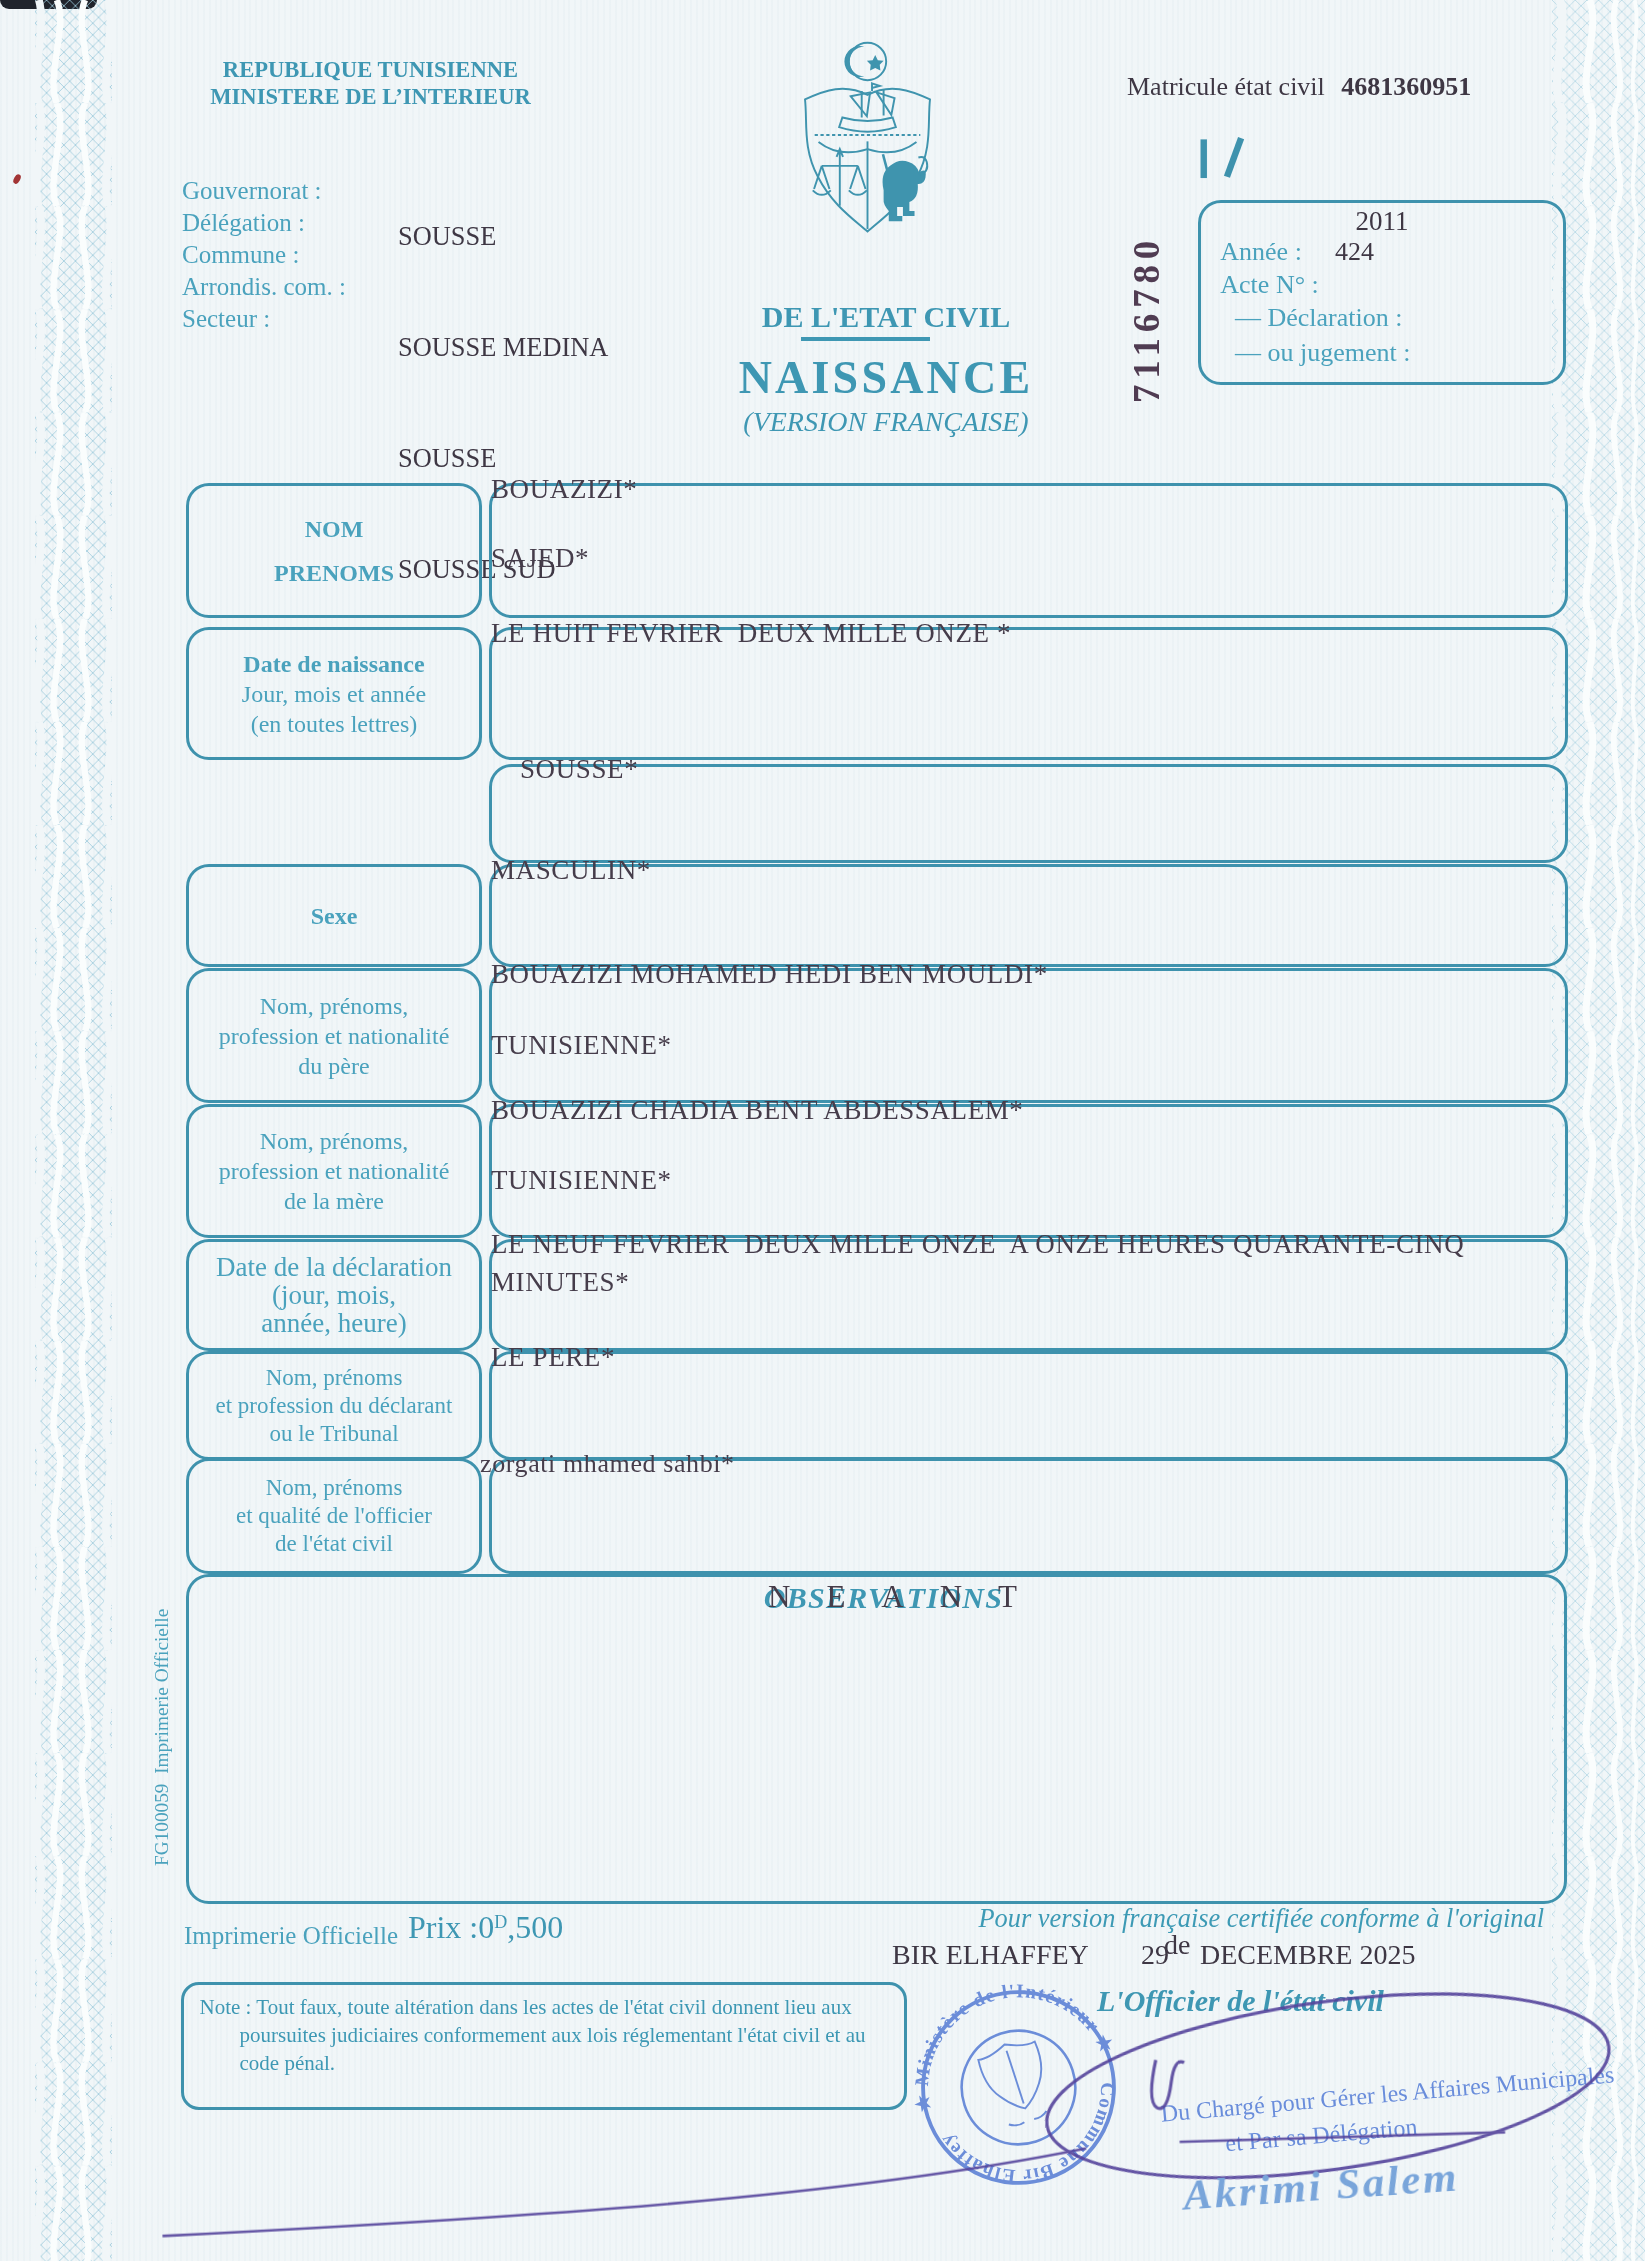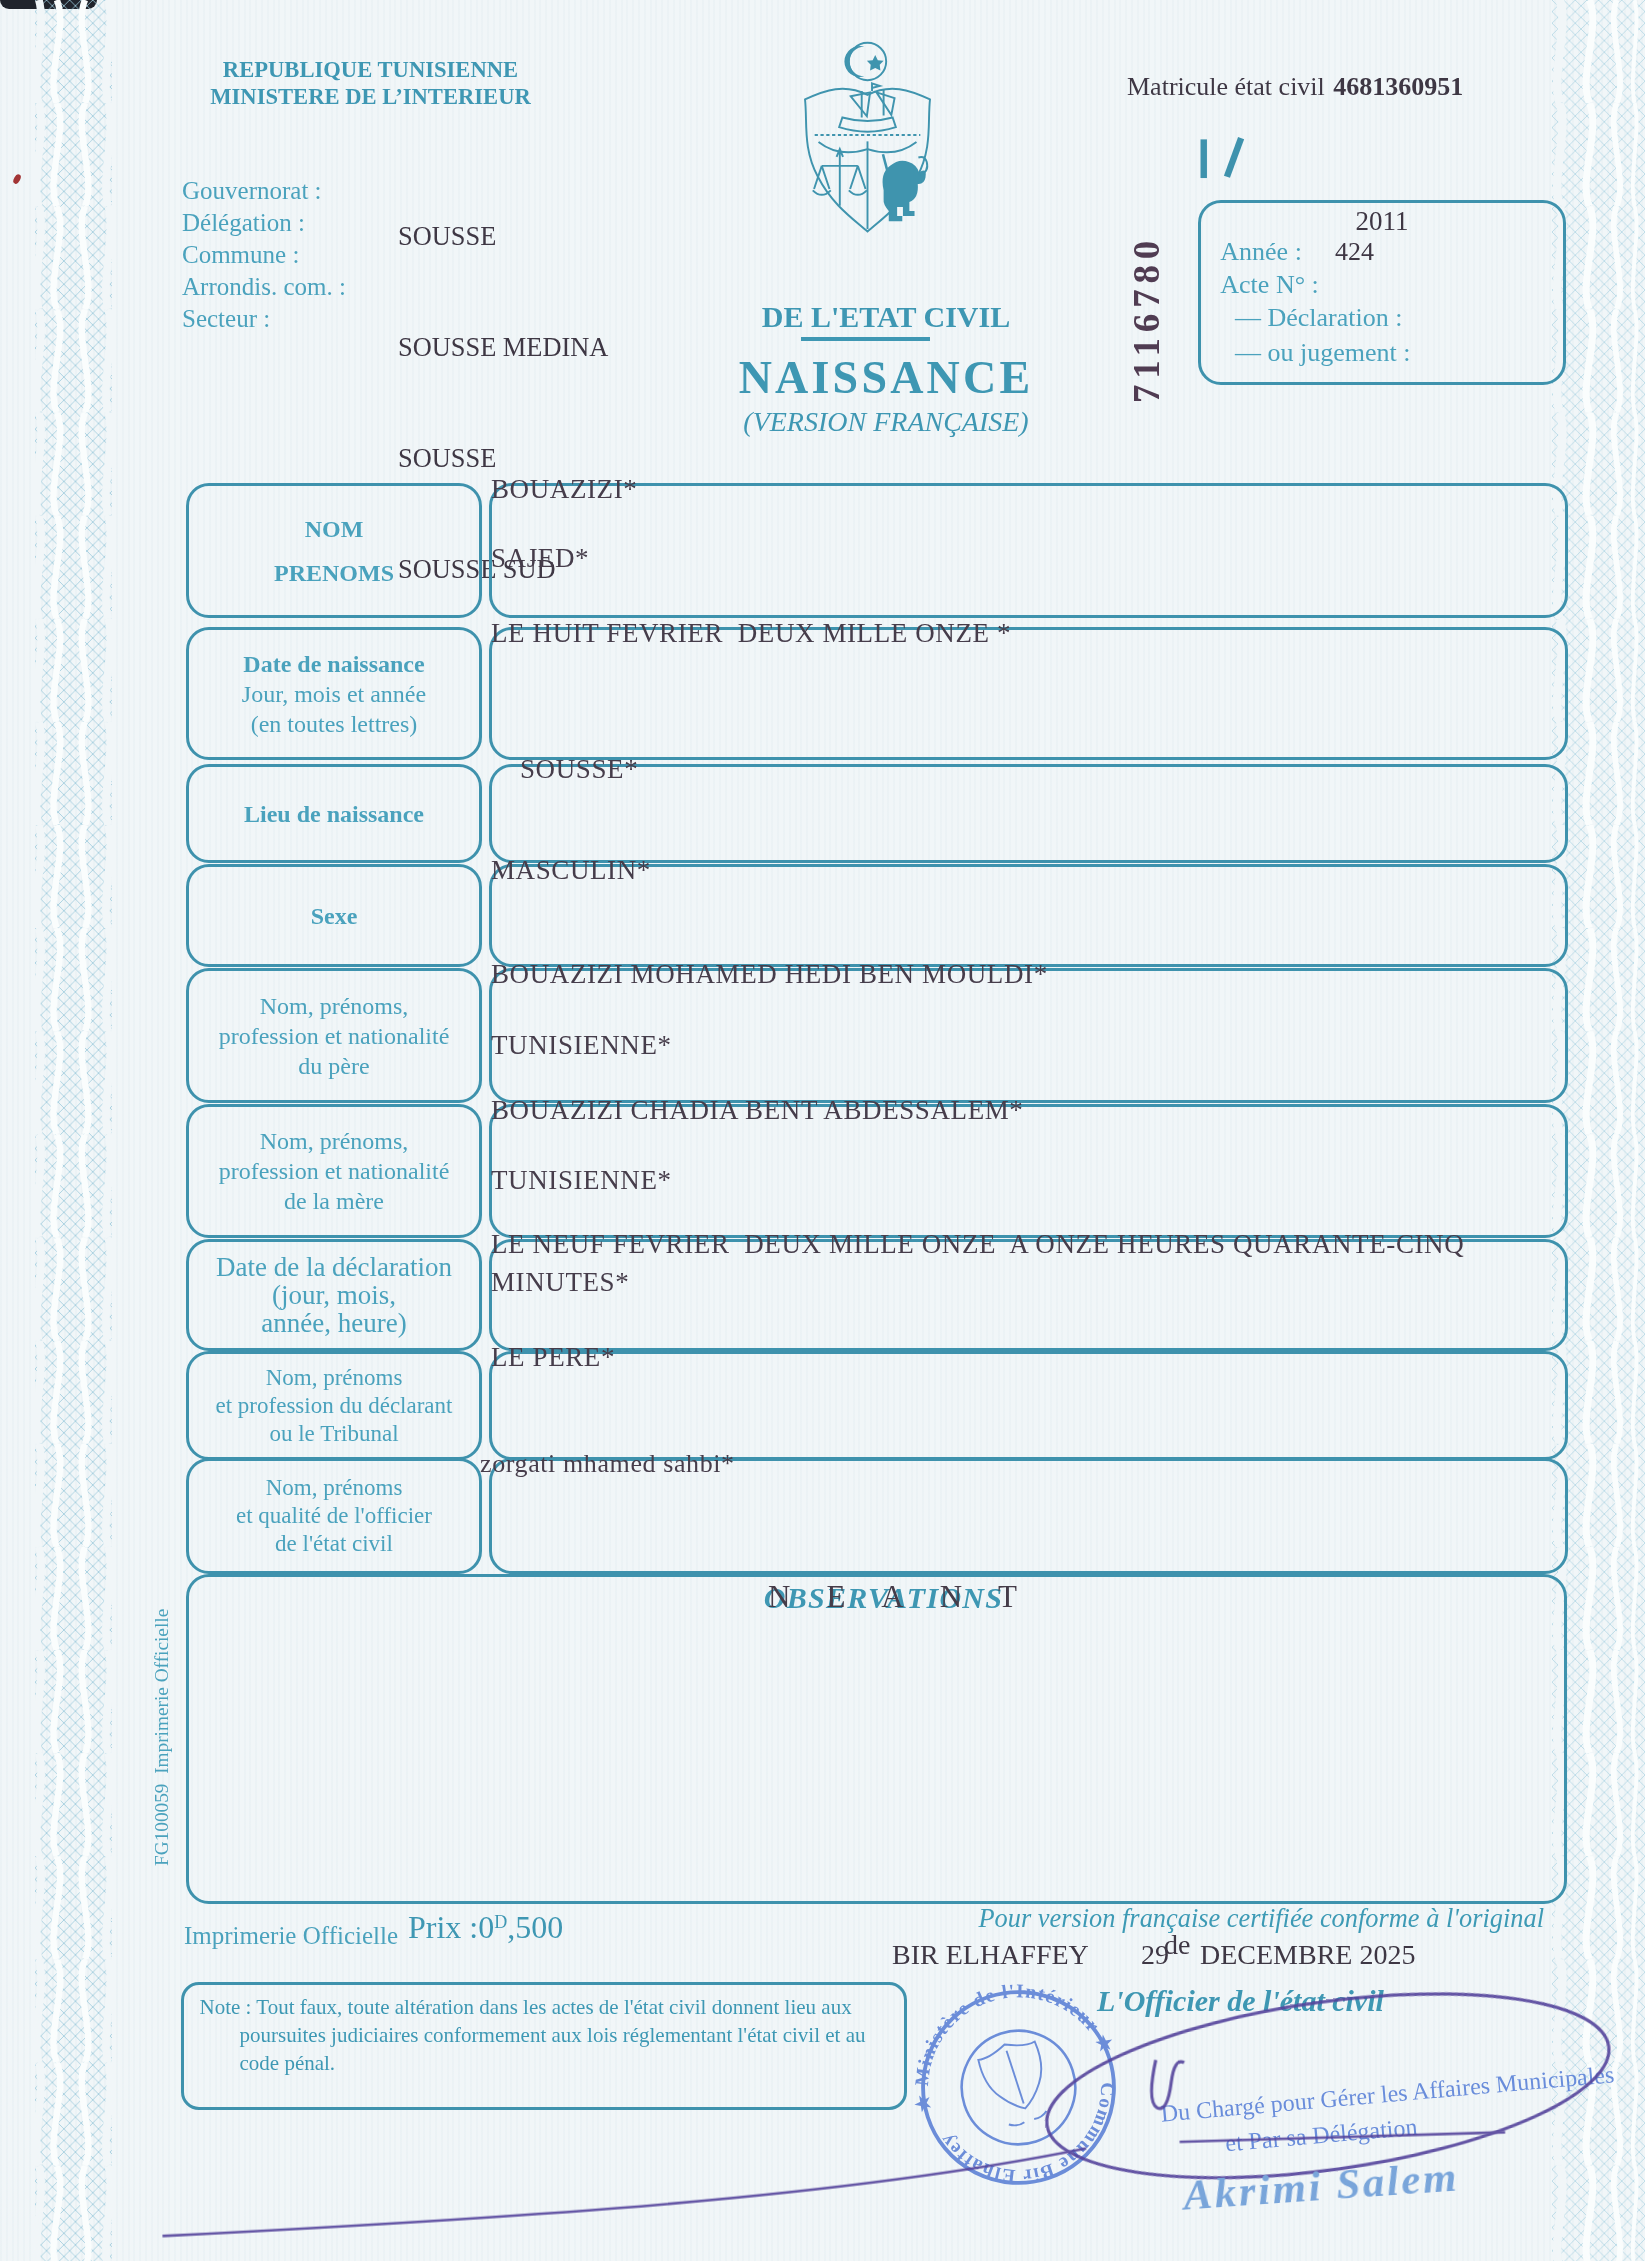--- a/index.html
+++ b/index.html
@@ -127,21 +127,21 @@
     </g>
   </svg>
 
   <div class="title" style="top:300px;font-size:30px;font-weight:bold">DE L'ETAT CIVIL</div>
   <div class="abs" style="left:801px;top:337px;width:129px;height:3.9px;background:#3e97b3"></div>
   <div class="title" style="top:351px;font-size:46px;font-weight:bold;letter-spacing:3.2px">NAISSANCE</div>
   <div class="title" style="top:406px;font-size:28px;font-style:italic">(VERSION FRANÇAISE)</div>
 
   <div class="matricule">
     <span>Matricule état civil</span>
-    <b style="margin-left:2px">4681360951</b>
+    <b style="margin-left:10px">4681360951</b>
   </div>
 
   <svg class="abs" style="left:1196px;top:134px;width:58px;height:52px" viewBox="0 0 90 80">
     <line x1="12" y1="8" x2="12" y2="68" stroke="#3e92ad" stroke-width="10"></line>
     <line x1="48" y1="66" x2="70" y2="6" stroke="#3e92ad" stroke-width="10"></line>
   </svg>
 
   <div class="serial">7116780</div>
 
   <div class="actebox">
@@ -166,25 +166,20 @@
   <div class="lbox" style="top:627px;height:127px">
     <div class="lab">
       <span class="b">Date de naissance</span>
       <span>Jour, mois et année</span>
       <span>(en toutes lettres)</span>
     </div>
   </div>
   <div class="vbox" style="top:627px;height:127px"></div>
   <div class="val" style="left:491px;top:618px">LE HUIT FEVRIER  DEUX MILLE ONZE *</div>
 
-  <div class="lbox" style="top:764px;height:93px">
-    <div class="lab">
-      <span class="b">Lieu de naissance</span>
-    </div>
-  </div>
   <div class="vbox" style="top:764px;height:93px"></div>
   <div class="val" style="left:520px;top:754px">SOUSSE*</div>
 
   <div class="lbox" style="top:864px;height:97px">
     <div class="lab">
       <span class="b">Sexe</span>
     </div>
   </div>
   <div class="vbox" style="top:864px;height:97px"></div>
   <div class="val" style="left:491px;top:855px">MASCULIN*</div>

